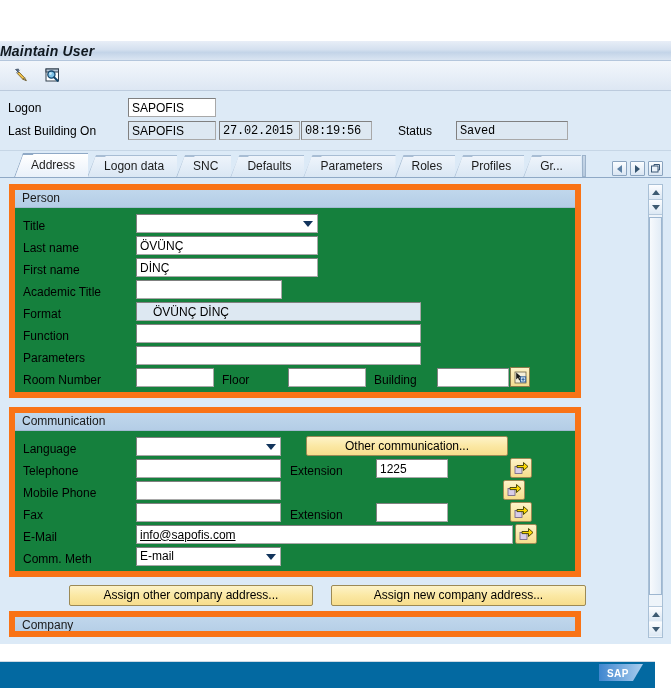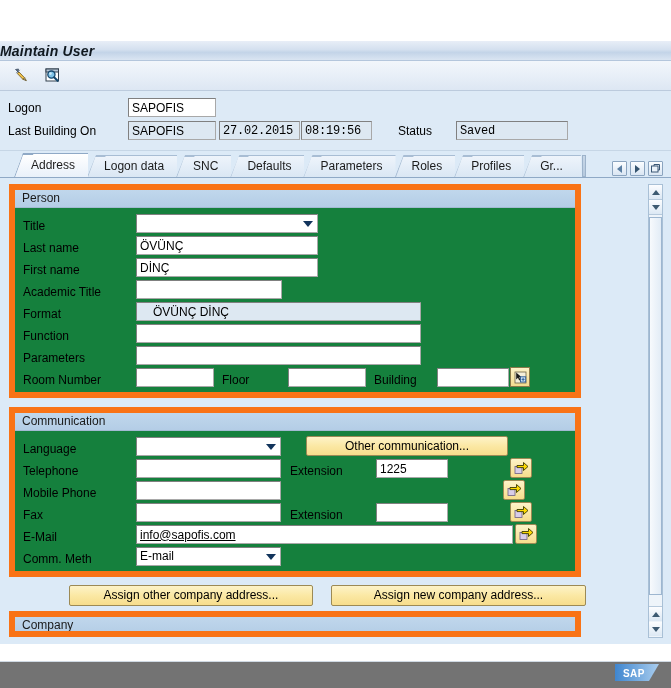--- a/index.html
+++ b/index.html
@@ -255,22 +255,22 @@
     background: linear-gradient(to right,#f7fafd,#e2ecf6);
     border:1px solid #9db6d0;
     box-sizing:border-box;
   }
 
   .tri-up { width:0;height:0;border-left:4px solid transparent;border-right:4px solid transparent;border-bottom:5px solid #3d5a72;}
   .tri-dn { width:0;height:0;border-left:4px solid transparent;border-right:4px solid transparent;border-top:5px solid #3d5a72;}
 
   
   .statusarea {
-    position:absolute; left:0; right:0;
-    background:#737373;
+    position:absolute; left:0; right:16px;
+    background:#0369a1;
   }
   .saplogo {
     position:absolute;
     right: 12px; bottom: 7px;
     width:44px; height:17px;
   }
   .footline {
     position:absolute; left:0; right:0; top:0;
     border-top:1px solid #cfd9e3;
   }

